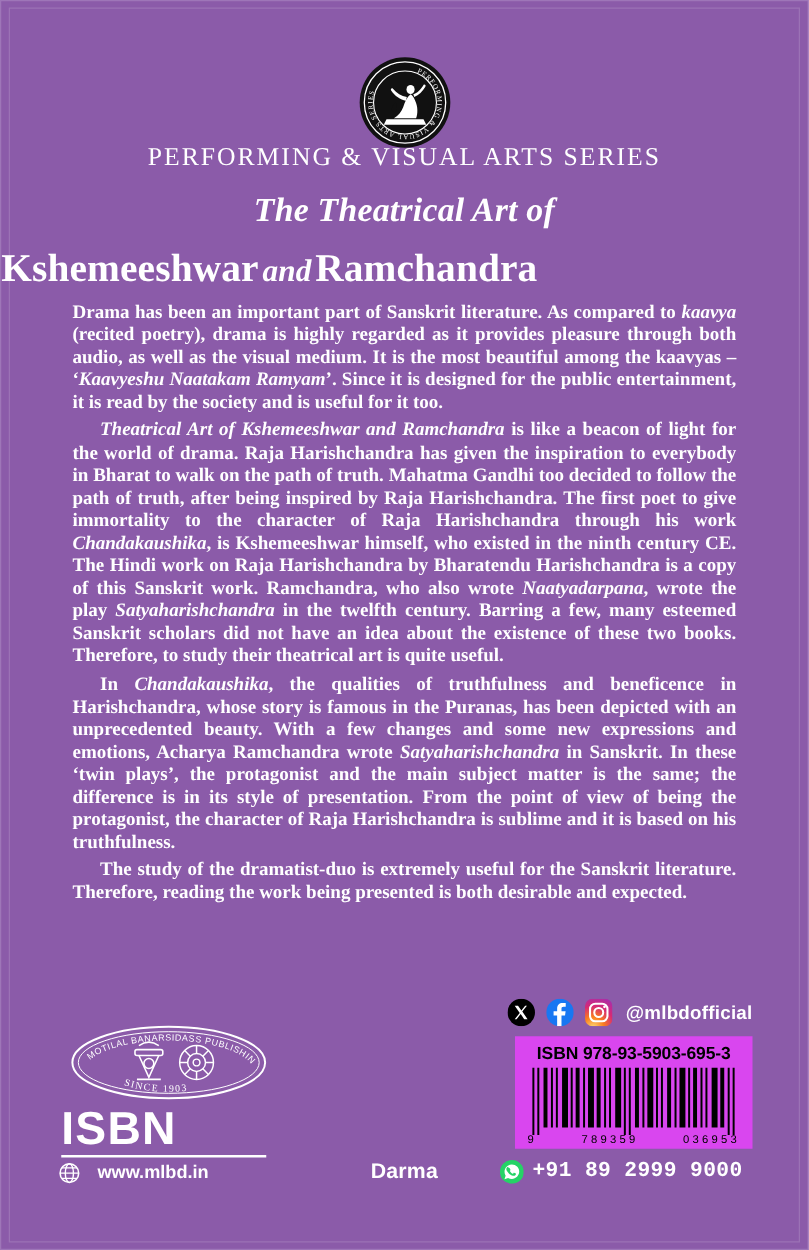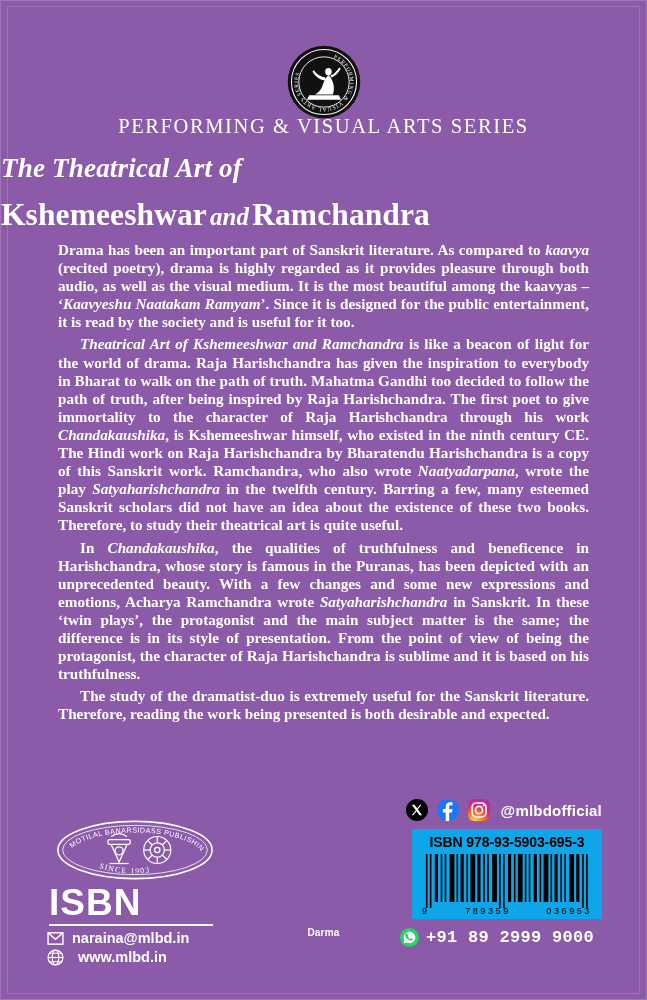--- a/index.html
+++ b/index.html
@@ -35,20 +35,21 @@
     color:#ffffff;
     font-size:20.5px;
     letter-spacing:1.6px;
     font-variant:small-caps;
     font-family:"Liberation Serif", serif;
   }
 
   
   .title-sub{
     position:absolute; top:152px; left:0; right:0;
+    text-align:center;
     color:#ffffff;
     font-style:italic;
     font-weight:bold;
     font-size:27px;
     letter-spacing:0.2px;
   }
   .title-main{
     position:absolute; top:196px; left:0; right:0;
     color:#ffffff;
     font-weight:bold;
@@ -118,21 +119,21 @@
     margin-right:8px; display:block;
   }
   .contact-row.web .ico{ margin-right:14px; }
 
   
   .darma{
     position:absolute; left:0; right:0; top:130px;
     text-align:center;
     color:#ffffff;
     font-family:"Liberation Sans", sans-serif;
-    font-size:10px;
+    font-size:17px;
     font-weight:bold;
     letter-spacing:0.2px;
   }
 
   
   .right-col{
     position:absolute; right:44px; top:0; width:210px;
   }
   .social{
     display:flex; align-items:center; justify-content:flex-end;
@@ -143,21 +144,21 @@
     color:#ffffff;
     font-family:"Liberation Sans", sans-serif;
     font-weight:bold;
     font-size:15px;
     letter-spacing:0.2px;
     margin-left:2px;
   }
   .isbn-box{
     margin-top:6px;
     width:190px; margin-left:auto;
-    background:#0ea5e9;
+    background:#d946ef;
     padding:5px 6px 3px 6px;
   }
   .isbn-text{
     text-align:center;
     color:#000000;
     font-family:"Liberation Sans", sans-serif;
     font-weight:bold;
     font-size:14px;
     letter-spacing:-0.1px;
     white-space:nowrap;
@@ -268,27 +269,20 @@
           <line x1="116" y1="27" x2="122" y2="33"></line>
           <line x1="134" y1="45" x2="140" y2="51"></line>
           <line x1="140" y1="27" x2="134" y2="33"></line>
           <line x1="122" y1="45" x2="116" y2="51"></line>
         </g>
       </svg>
 
       <div class="mlbd-word">ISBN</div>
       <div class="pub-rule"></div>
 
-      <div class="contact-row">
-        <svg class="ico" viewBox="0 0 24 24">
-          <rect x="1.5" y="4" width="21" height="16" fill="none" stroke="#ffffff" stroke-width="2"></rect>
-          <path d="M1.5 4 L12 13 L22.5 4" fill="none" stroke="#ffffff" stroke-width="2"></path>
-        </svg>
-        <span>naraina@mlbd.in</span>
-      </div>
 
       <div class="contact-row web">
         <svg class="ico" viewBox="0 0 24 24">
           <circle cx="12" cy="12" r="10.5" fill="none" stroke="#ffffff" stroke-width="1.8"></circle>
           <ellipse cx="12" cy="12" rx="4.6" ry="10.5" fill="none" stroke="#ffffff" stroke-width="1.6"></ellipse>
           <line x1="1.5" y1="12" x2="22.5" y2="12" stroke="#ffffff" stroke-width="1.6"></line>
           <line x1="3.3" y1="6" x2="20.7" y2="6" stroke="#ffffff" stroke-width="1.4"></line>
           <line x1="3.3" y1="18" x2="20.7" y2="18" stroke="#ffffff" stroke-width="1.4"></line>
         </svg>
         <span>www.mlbd.in</span>

